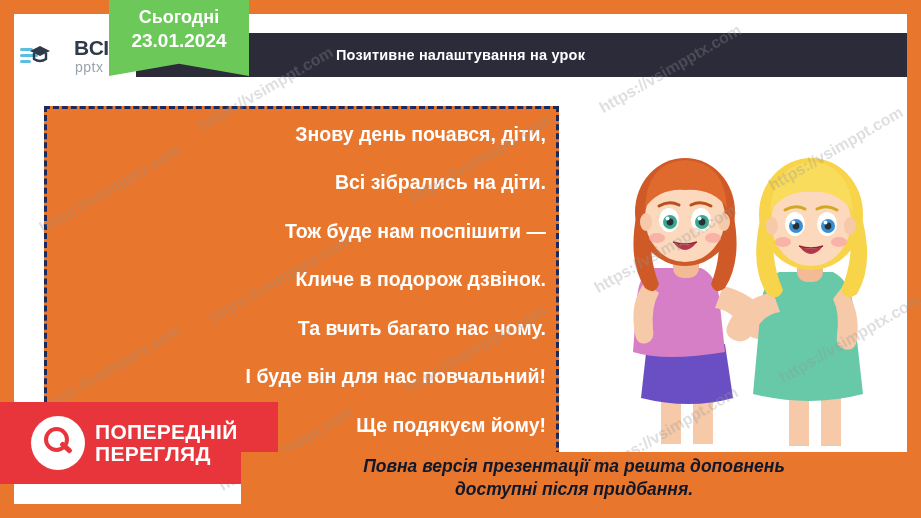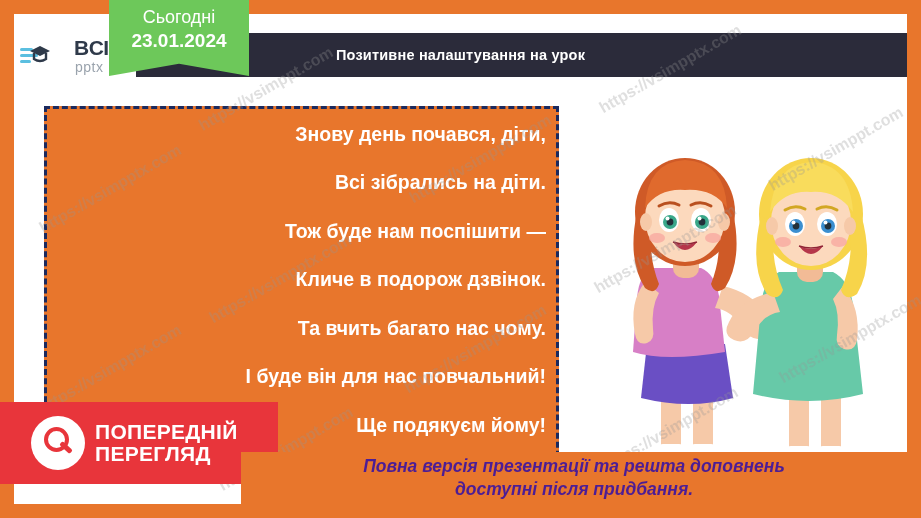--- a/index.html
+++ b/index.html
@@ -124,21 +124,21 @@
     background: #6dc85a;
     color: #ffffff;
     text-align: center;
     padding: 6px 0 10px 0;
     clip-path: polygon(0 0, 100% 0, 100% 100%, 50% 84%, 0 100%);
     height: 76px;
     box-sizing: border-box;
   }
   .date-tag .label {
     font-size: 18px;
-    font-weight: normal;
+    font-weight: bold;
     line-height: 1.25;
   }
   .date-tag .value {
     font-size: 19px;
     font-weight: bold;
     line-height: 1.25;
   }
 
   
   .poem-panel {
@@ -232,21 +232,21 @@
   }
 
   
   .bottom-notice {
     position: absolute;
     left: 241px;
     bottom: 14px;
     width: 666px;
     height: 52px;
     background: #e8762c;
-    color: #4c1d95;
+    color: #0f172a;
     text-align: center;
     font-size: 17.5px;
     font-style: italic;
     font-weight: bold;
     line-height: 1.3;
     padding-top: 3px;
     box-sizing: border-box;
   }
 </style>
 </head>

